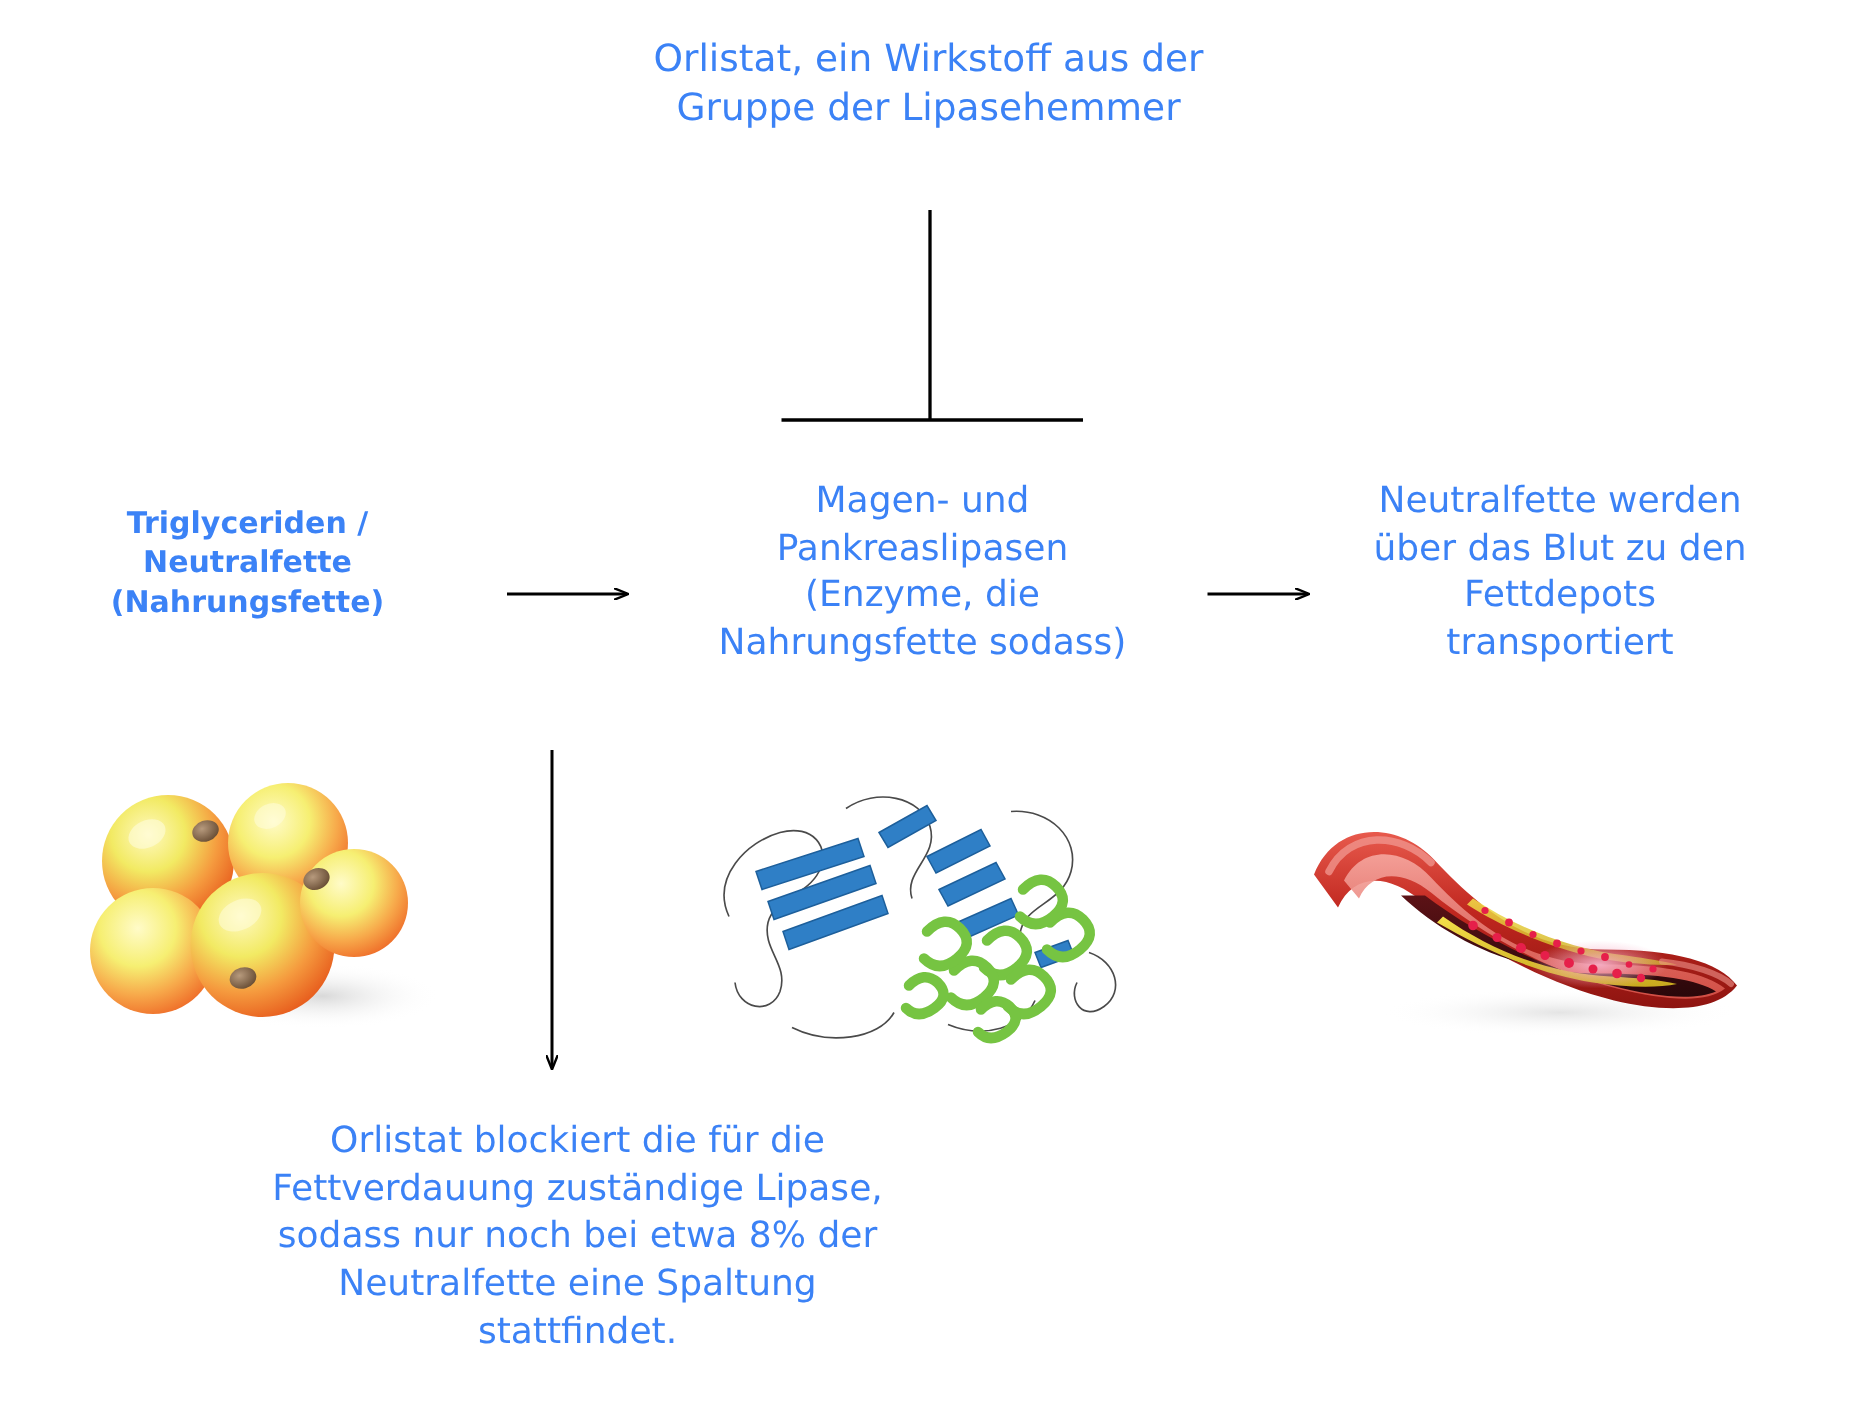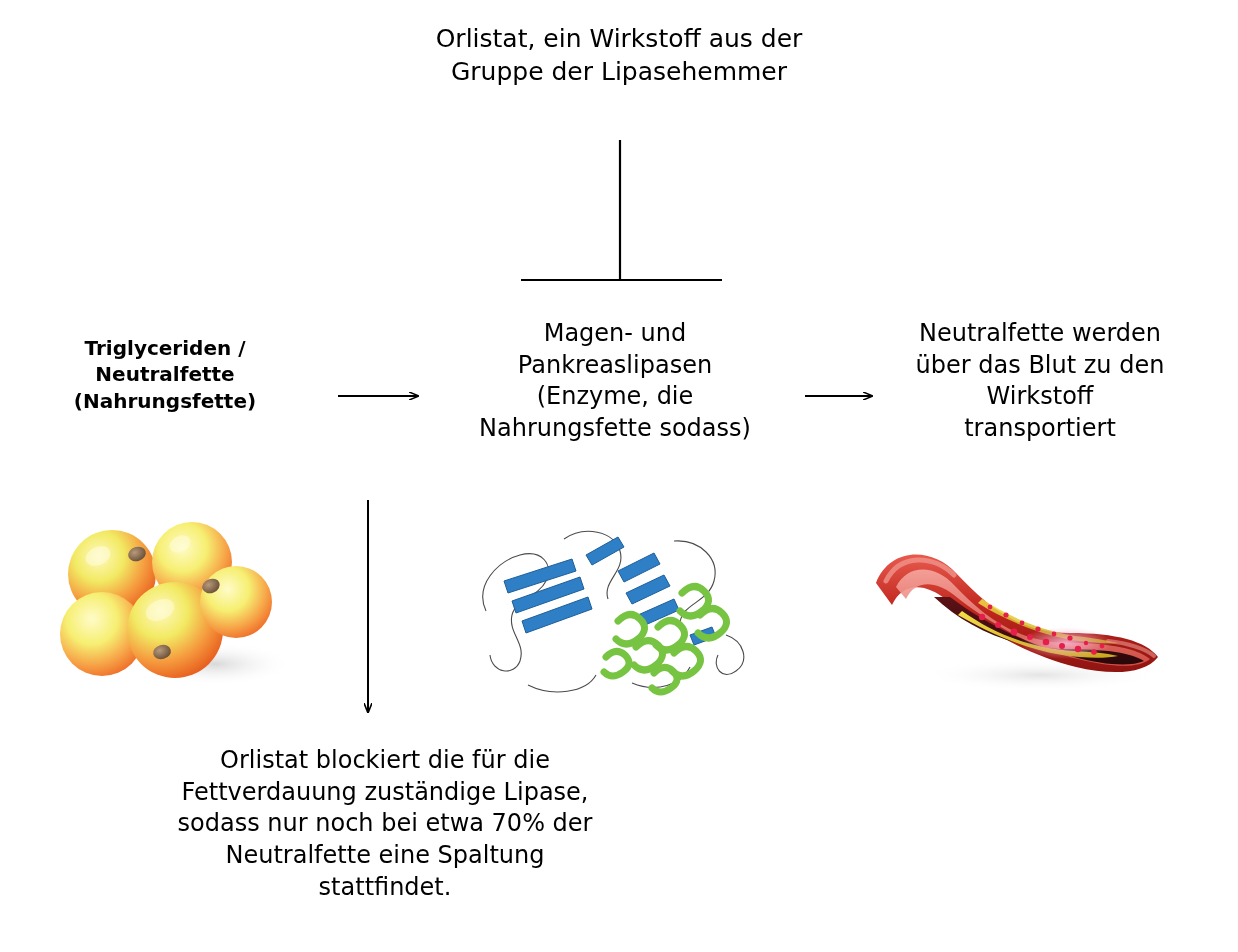--- a/index.html
+++ b/index.html
@@ -19,21 +19,21 @@
     position: absolute;
     inset: 0;
   }
 
   
   .txt {
     position: absolute;
     text-align: center;
     line-height: 1.32;
     white-space: pre-line;
-    color: #000000;
+    color: #3b82f6;
   }
 
   #title-text {
     left: 319px;
     top: 22px;
     width: 600px;
     font-size: 25px;
   }
 
   #node-fats-text {
@@ -138,26 +138,26 @@
 Neutralfette
 (Nahrungsfette)</div>
 
   <div class="txt" id="node-lipases-text">Magen- und
 Pankreaslipasen
 (Enzyme, die
 Nahrungsfette sodass)</div>
 
   <div class="txt" id="node-transport-text">Neutralfette werden
 über das Blut zu den
-Wirkstoff
+Fettdepots
 transportiert</div>
 
   <div class="txt" id="node-orlistat-effect-text">Orlistat blockiert die für die
 Fettverdauung zuständige Lipase,
-sodass nur noch bei etwa 70% der
+sodass nur noch bei etwa 8% der
 Neutralfette eine Spaltung
 stattfindet.</div>
 
   <svg class="illus" id="fat-globules-illustration" viewBox="0 0 270 200">
     <defs>
       <radialGradient id="fatA" cx="38%" cy="32%" r="72%">
         <stop offset="0%" stop-color="#fffbc8"></stop>
         <stop offset="42%" stop-color="#f6ef72"></stop>
         <stop offset="74%" stop-color="#f7a84a"></stop>
         <stop offset="100%" stop-color="#ef6f2a"></stop>

